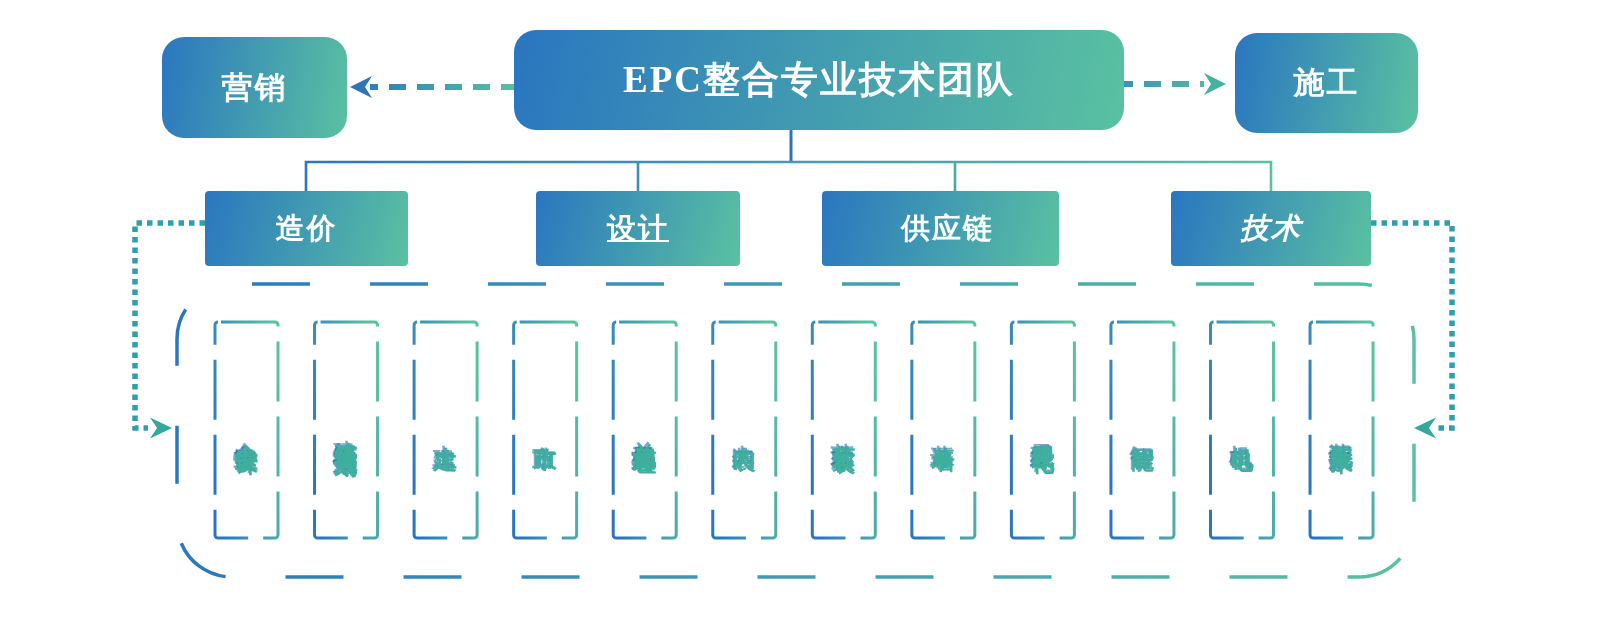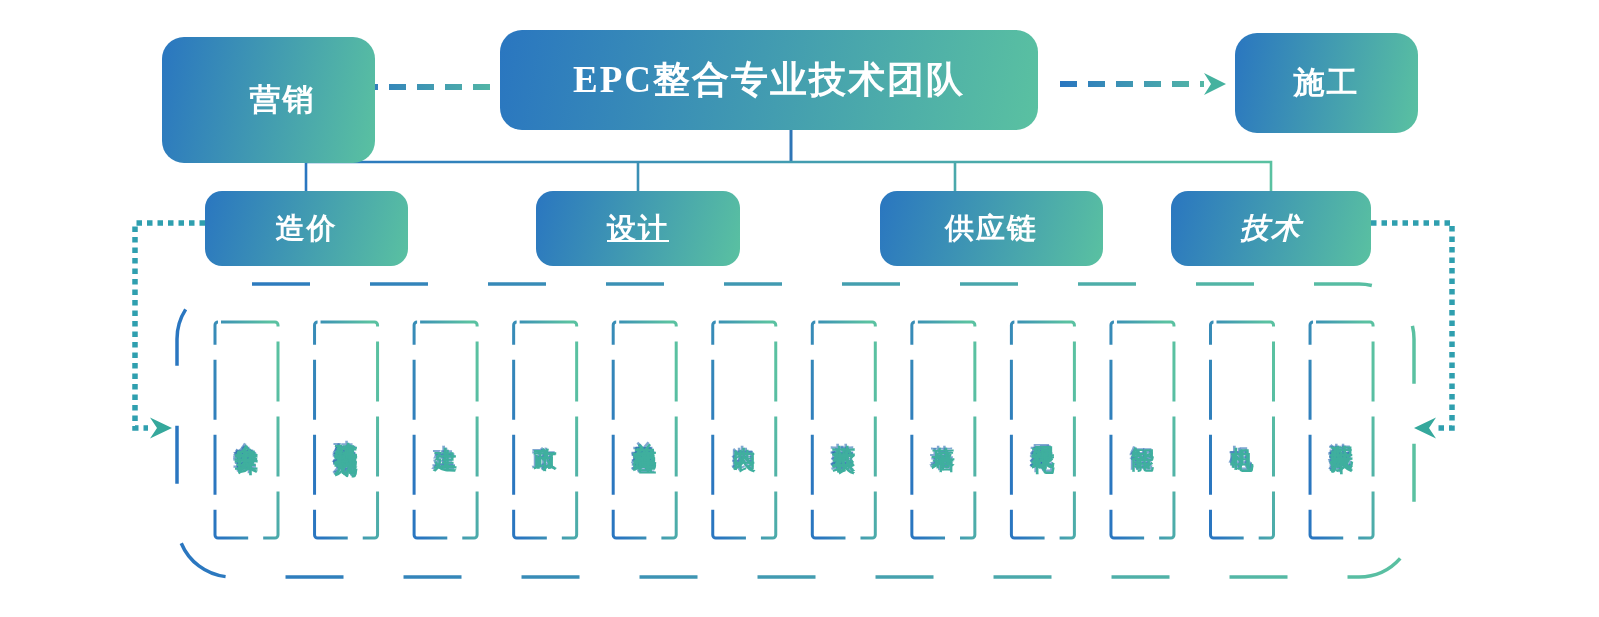--- a/index.html
+++ b/index.html
@@ -13,28 +13,28 @@
   #wires{position:absolute;left:0;top:0;width:1599px;height:617px;}
   .node{
     position:absolute;
     display:flex;align-items:center;justify-content:center;
     color:#ffffff;font-weight:bold;
     background:linear-gradient(100deg,#2A76C0 0%,#5AC1A1 100%);
     border-radius:22px;
     letter-spacing:2px;
     z-index:2;
   }
-  .node-root{left:500px;top:30px;width:538px;height:100px;font-size:37px;}
-  .node-left{left:162px;top:37px;width:185px;height:126px;font-size:31px;padding-left:28px;}
+  .node-root{left:514px;top:30px;width:610px;height:100px;font-size:37px;}
+  .node-left{left:162px;top:37px;width:185px;height:101px;font-size:31px;}
   .node-right{left:1235px;top:33px;width:183px;height:100px;font-size:31px;}
-  .node-branch{top:191px;height:75px;font-size:29px;border-radius:17px;
+  .node-branch{top:191px;height:75px;font-size:29px;border-radius:4px;
     background:linear-gradient(105deg,#2A76C0 0%,#5AC1A1 100%);}
   .branch-0{left:205px;width:203px;}
   .branch-1{left:536px;width:204px;text-decoration:underline;}
-  .branch-2{left:880px;width:223px;}
+  .branch-2{left:822px;width:223px;padding-left:14px;}
   .branch-3{left:1171px;width:200px;font-style:italic;}
   .spec-label{
     position:absolute;top:322px;height:216px;width:63px;
     display:flex;align-items:center;justify-content:center;
     writing-mode:vertical-rl;text-orientation:upright;
     font-weight:bold;font-size:23px;letter-spacing:2px;
     color:#3FAF9E;
     text-shadow:-1.5px -1.5px 0 rgba(44,110,179,0.6);
     z-index:2;
   }

